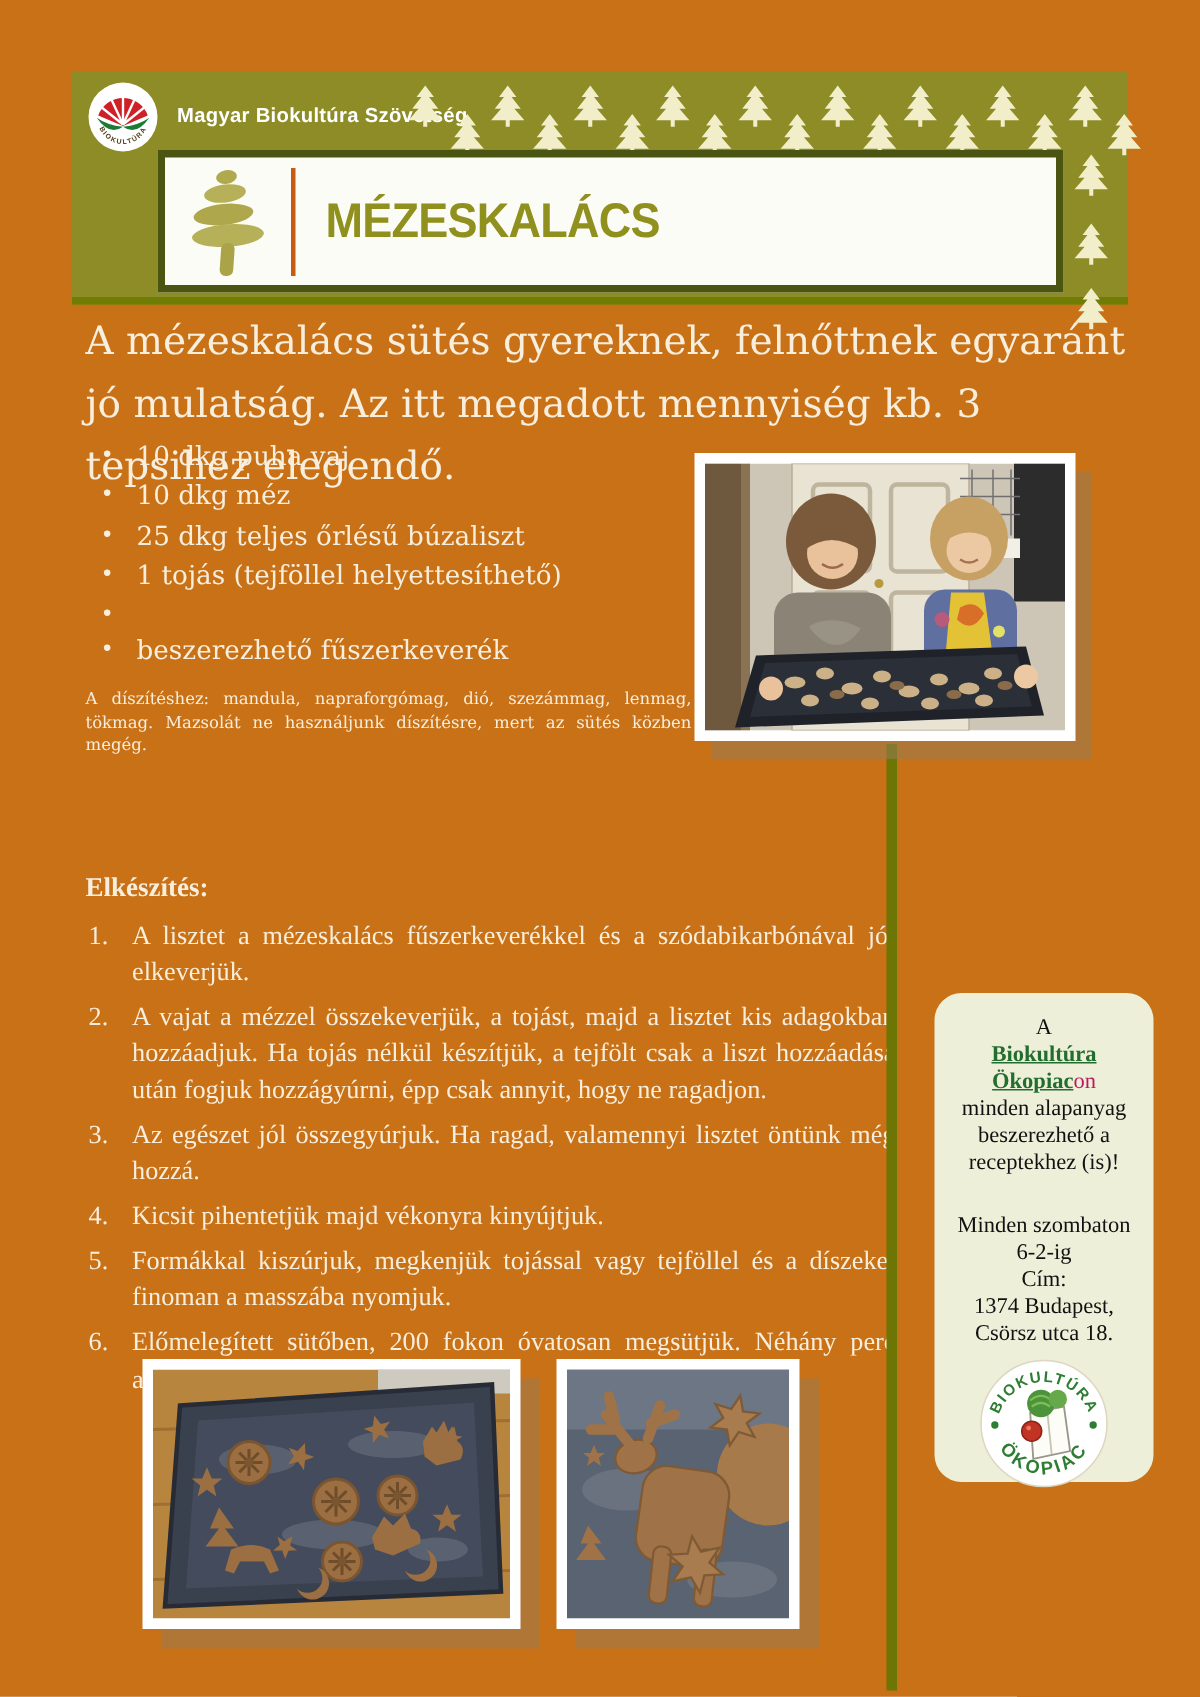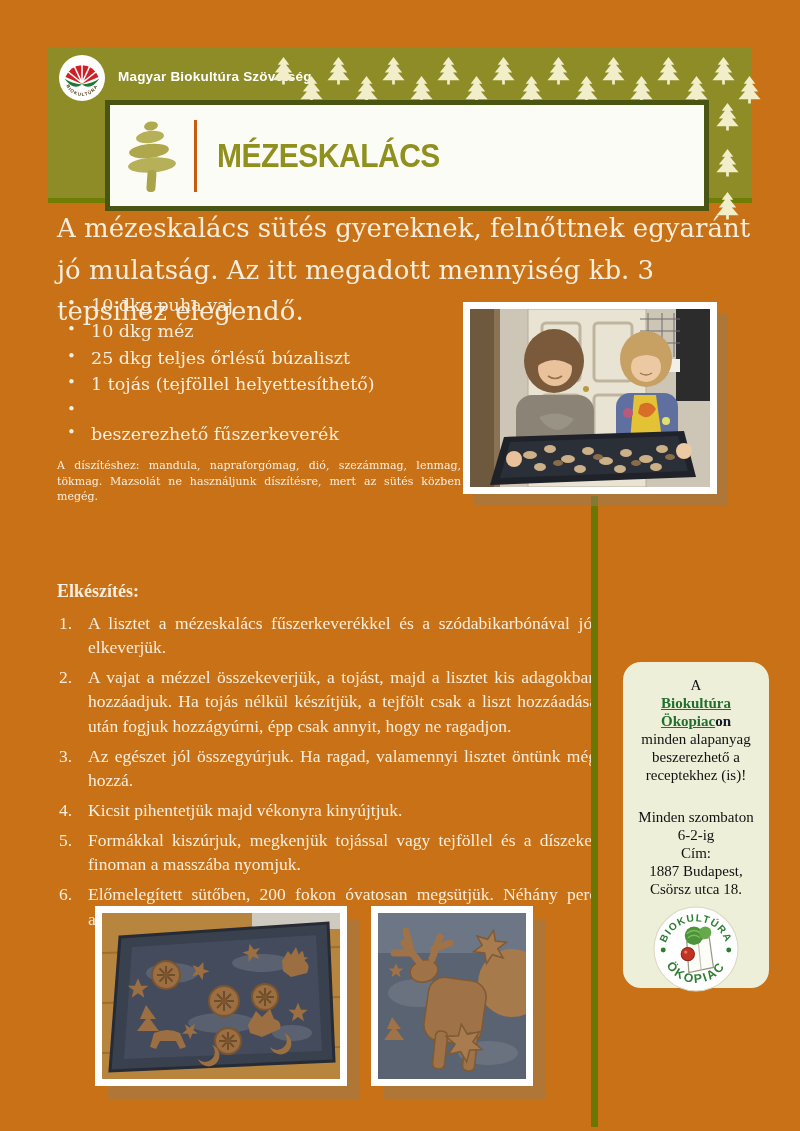--- a/index.html
+++ b/index.html
@@ -12,21 +12,21 @@
     position:absolute;left:48px;top:48px;width:704px;height:150px;
     background:#8e8c26;border-bottom:5px solid #6f7d04;overflow:visible;
   }
   .org-logo{position:absolute;left:10px;top:6px;width:48px;height:48px;}
   .org-name{
     position:absolute;left:70px;top:21px;color:#ffffff;font-weight:bold;
     font-size:13.5px;font-family:"Liberation Sans",sans-serif;letter-spacing:.2px;
   }
   .pine{position:absolute;width:27px;height:29px;fill:#f1eec9;}
   .titlebox{
-    position:absolute;left:57px;top:52px;width:604px;height:111px;z-index:3;
+    position:absolute;left:57px;top:52px;width:604px;height:95px;z-index:3;
     background:#fcfcf7;border:5px solid #4a5511;display:flex;align-items:center;
     box-sizing:border-box;
   }
   .painted-tree{width:62px;height:76px;margin-left:10px;flex:0 0 auto;}
   .title-divider{width:3px;height:72px;background:#c75c10;margin-left:12px;flex:0 0 auto;}
   .title-text{margin-left:20px;}
   .doc-title{
     margin:0;font-family:"Liberation Sans",sans-serif;font-weight:bold;
     font-size:30px;color:#90901f;letter-spacing:-.5px;transform:scaleY(1.08);
     transform-origin:left center;
@@ -65,21 +65,21 @@
   
   .stripe{position:absolute;left:591px;top:496px;width:7px;height:631px;background:#6d7505;z-index:1;}
   
   .sidebar{
     position:absolute;left:623px;top:662px;width:146px;height:326px;z-index:2;
     background:#edefd9;border-radius:18px;text-align:center;color:#111;
     font-family:"Liberation Serif",serif;font-size:15px;box-sizing:border-box;
     padding-top:14px;line-height:18px;
   }
   .s-link{color:#226e2f;font-weight:bold;text-decoration:underline;cursor:pointer;}
-  .s-link-suffix{color:#0f172a;font-weight:bold;text-decoration:none;}
+  .s-link-suffix{color:#be185d;font-weight:normal;text-decoration:none;}
   .s-body{width:132px;margin:0 auto;}
   .s-gap{height:24px;}
   .okopiac-logo{width:86px;height:86px;margin-top:8px;}
 </style>
 </head>
 <body>
 
 <div class="page">
 
   <svg width="0" height="0" style="position:absolute">
@@ -309,21 +309,21 @@
     <div>A</div>
     <div><span class="s-link">Biokultúra</span></div>
     <div>
       <span class="s-link">Ökopiac</span><span class="s-link-suffix">on</span>
     </div>
     <div class="s-body">minden alapanyag beszerezhető a receptekhez (is)!</div>
     <div class="s-gap"></div>
     <div>Minden szombaton</div>
     <div>6-2-ig</div>
     <div>Cím:</div>
-    <div>1887 Budapest,</div>
+    <div>1374 Budapest,</div>
     <div>Csörsz utca 18.</div>
 
     <svg class="okopiac-logo" viewBox="0 0 84 84">
       <circle cx="42" cy="42" r="41" fill="#ffffff" stroke="#ddd6c0" stroke-width="1"></circle>
       <defs>
         <path id="arcT" d="M 11,46 A 31,31 0 0 1 73,46"></path>
         <path id="arcB" d="M 9,42 A 33,33 0 0 0 75,42"></path>
       </defs>
       <text font-size="10" font-weight="bold" fill="#2e7d33" font-family="Liberation Sans,sans-serif" letter-spacing="1.2">
         <textPath href="#arcT" startOffset="50%" text-anchor="middle">BIOKULTÚRA</textPath>

